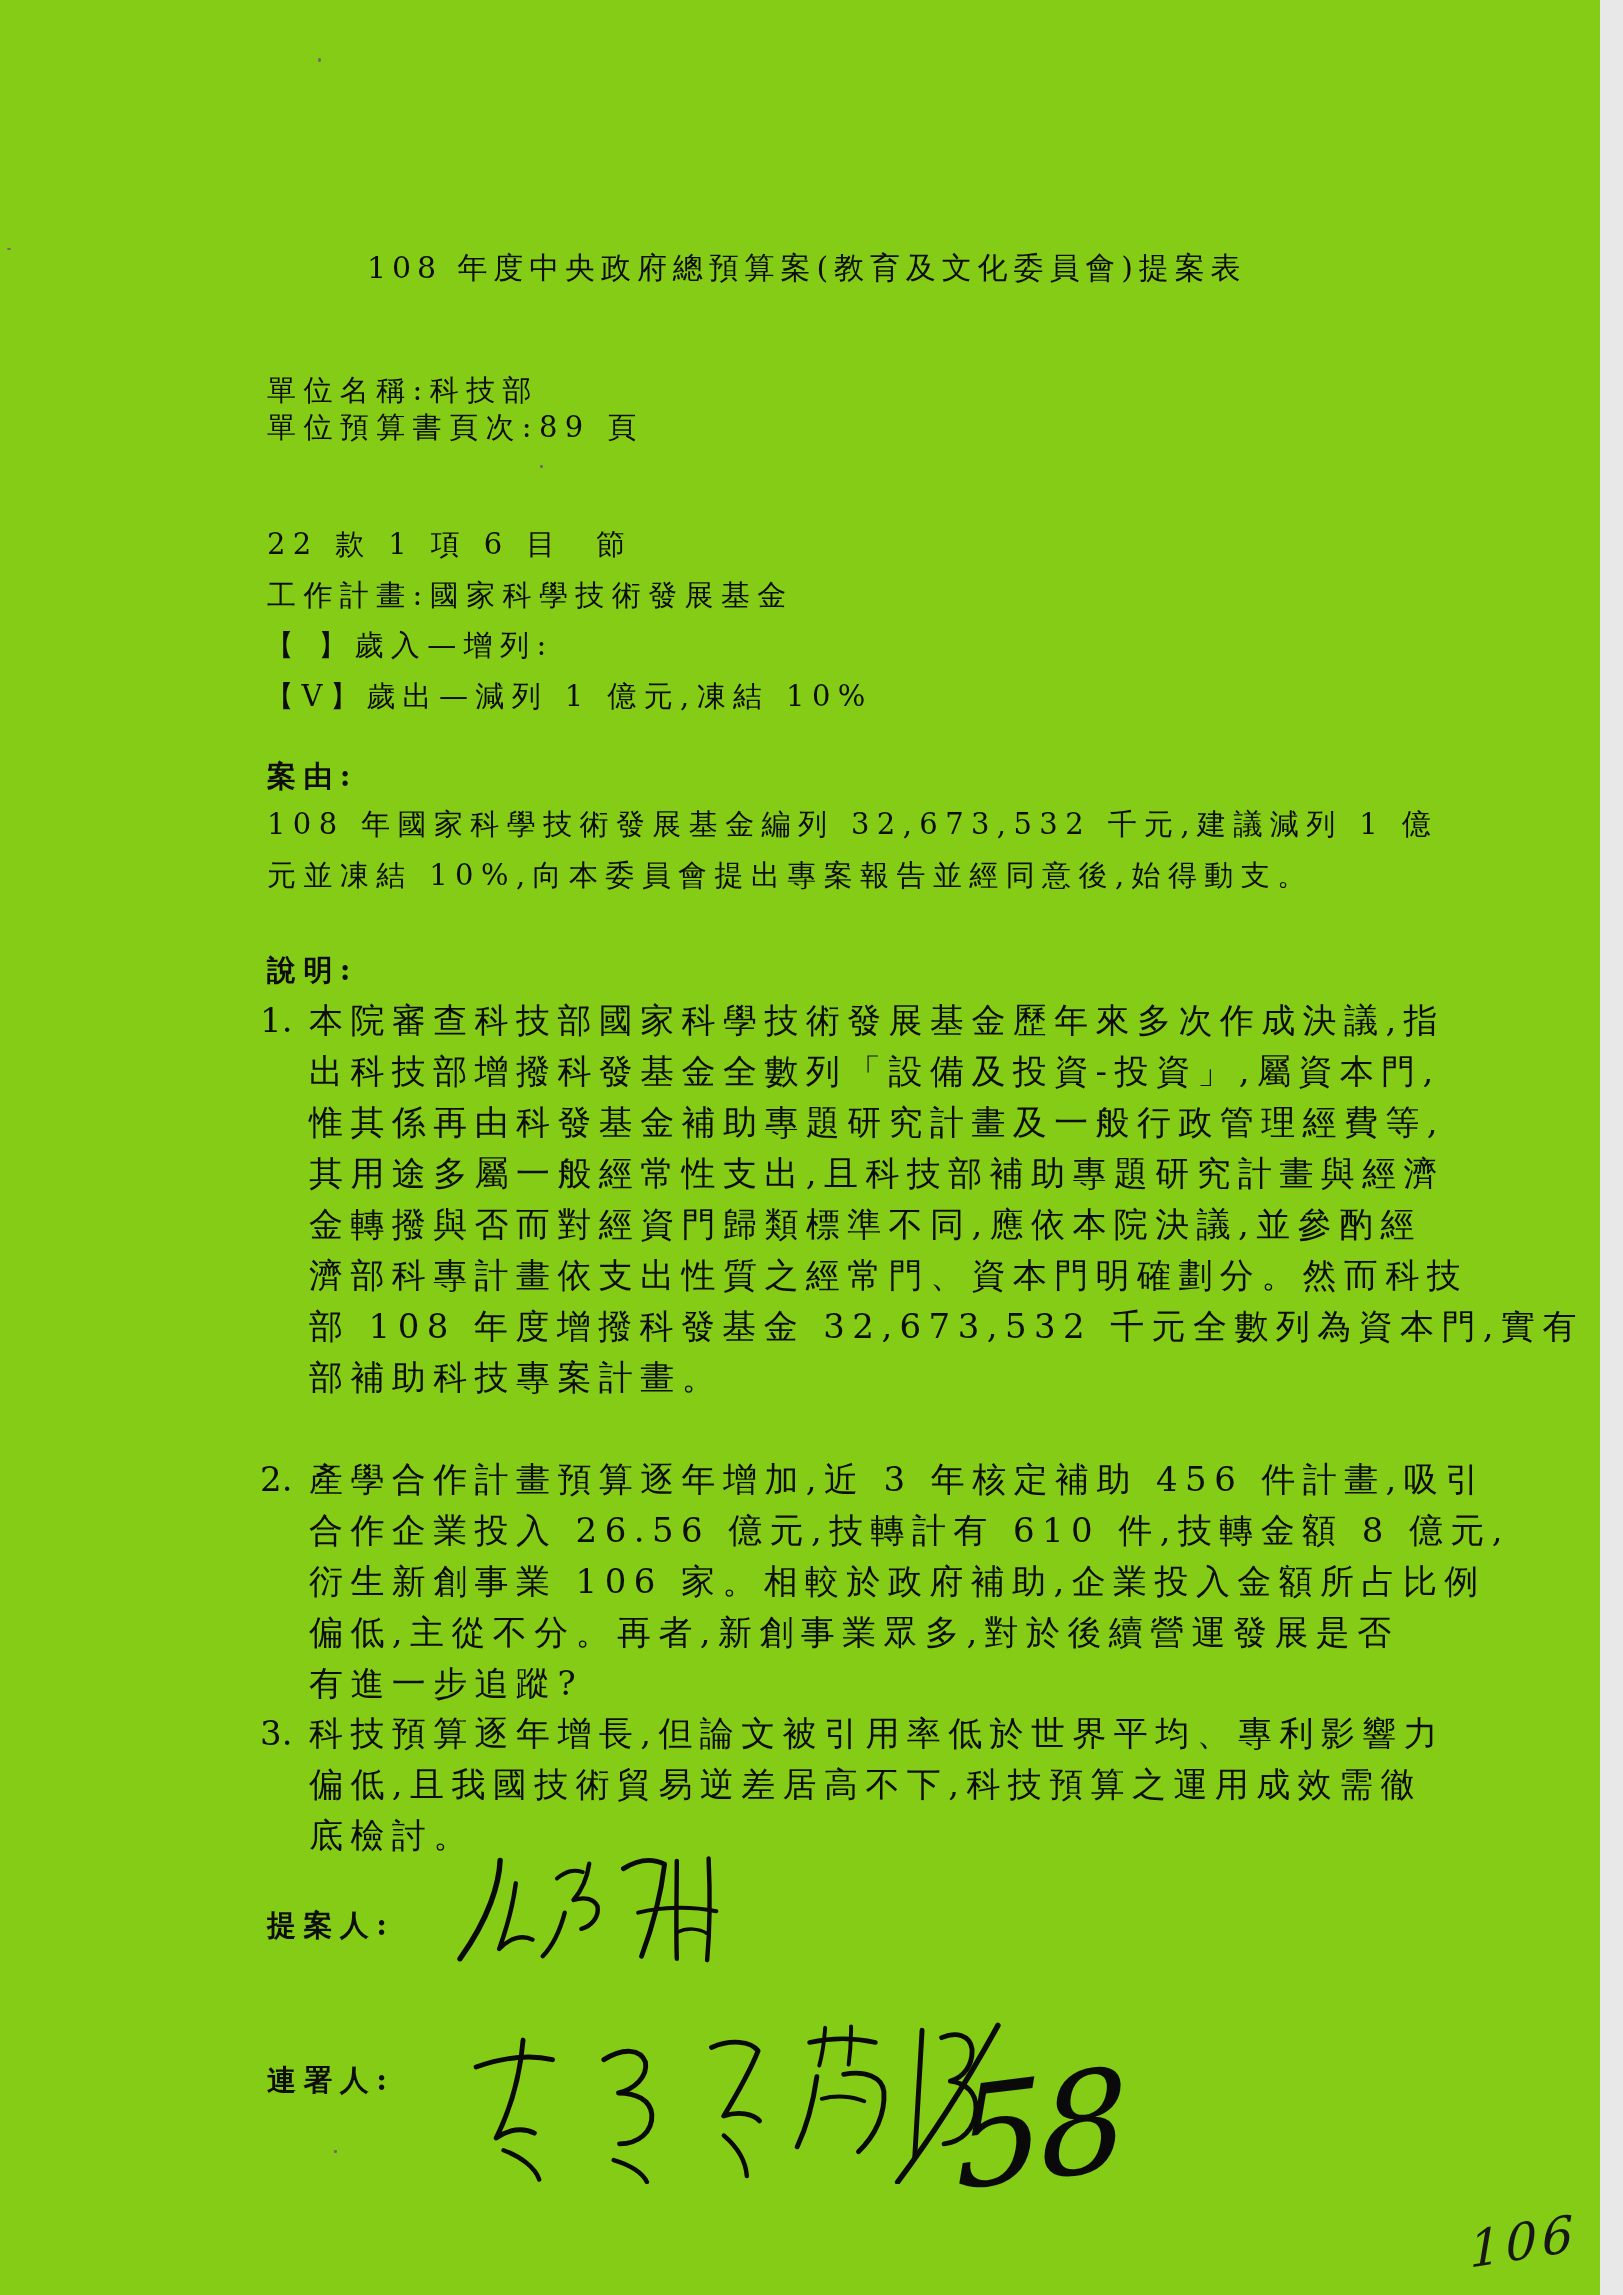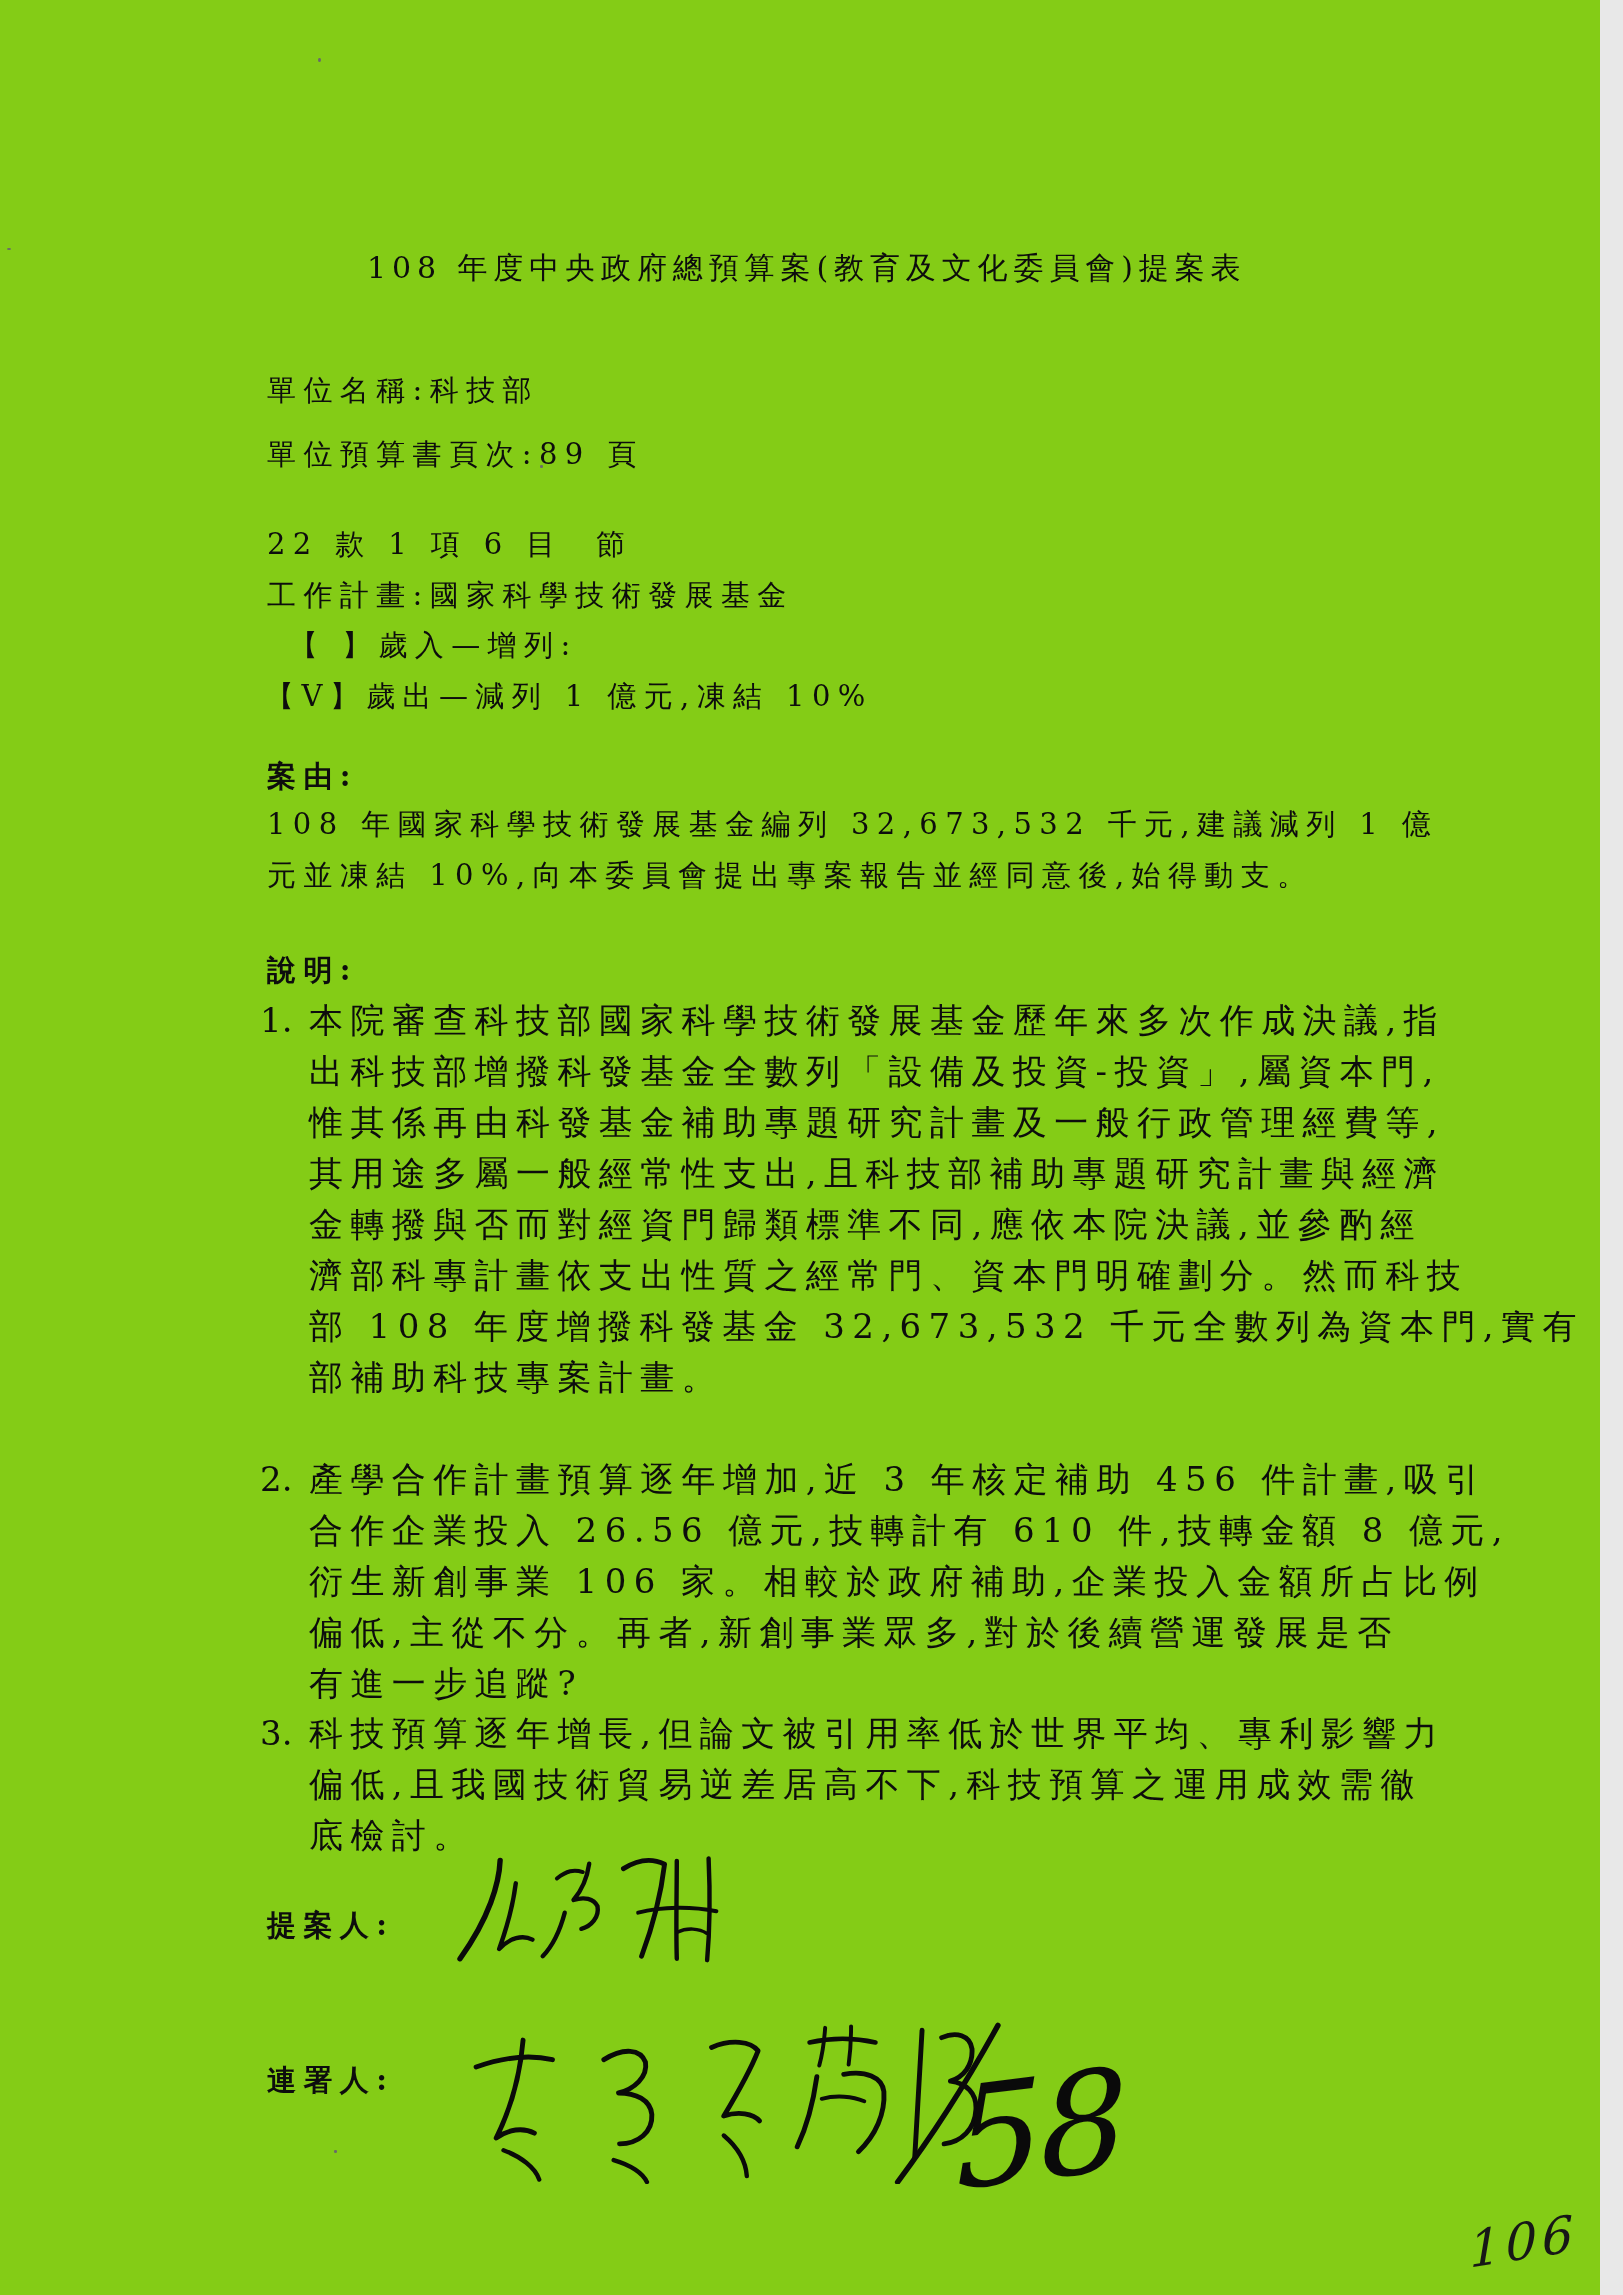--- a/index.html
+++ b/index.html
@@ -85,25 +85,25 @@
   }
 </style>
 </head>
 <body>
 
 <div class="page">
 
   <div class="title">108 年度中央政府總預算案(教育及文化委員會)提案表</div>
 
   <div class="line" style="left:267px; top:365px;">單位名稱:科技部</div>
-  <div class="line" style="left:267px; top:429px;">單位預算書頁次:89 頁</div>
+  <div class="line" style="left:267px; top:402px;">單位預算書頁次:89 頁</div>
 
   <div class="line" style="left:267px; top:519px;">22 款 1 項 6 目  節</div>
   <div class="line" style="left:267px; top:570px;">工作計畫:國家科學技術發展基金</div>
-  <div class="line" style="left:265px; top:620px;margin-left:24px;">【 】歲入—增列:</div>
+  <div class="line" style="left:265px; top:620px;">【 】歲入—增列:</div>
   <div class="line" style="left:265px; top:671px;">【V】歲出—減列 1 億元,凍結 10%</div>
 
   <div class="line bold" style="left:267px; top:751px;">案由:</div>
   <div class="line" style="left:267px; top:799px;">108 年國家科學技術發展基金編列 32,673,532 千元,建議減列 1 億</div>
   <div class="line" style="left:267px; top:850px;">元並凍結 10%,向本委員會提出專案報告並經同意後,始得動支。</div>
 
   <div class="line bold" style="left:267px; top:945px;">說明:</div>
 
   <div class="item" style="top:995px;">
     <div class="iline"><span class="num">1.</span><span>本院審查科技部國家科學技術發展基金歷年來多次作成決議,指</span></div>

